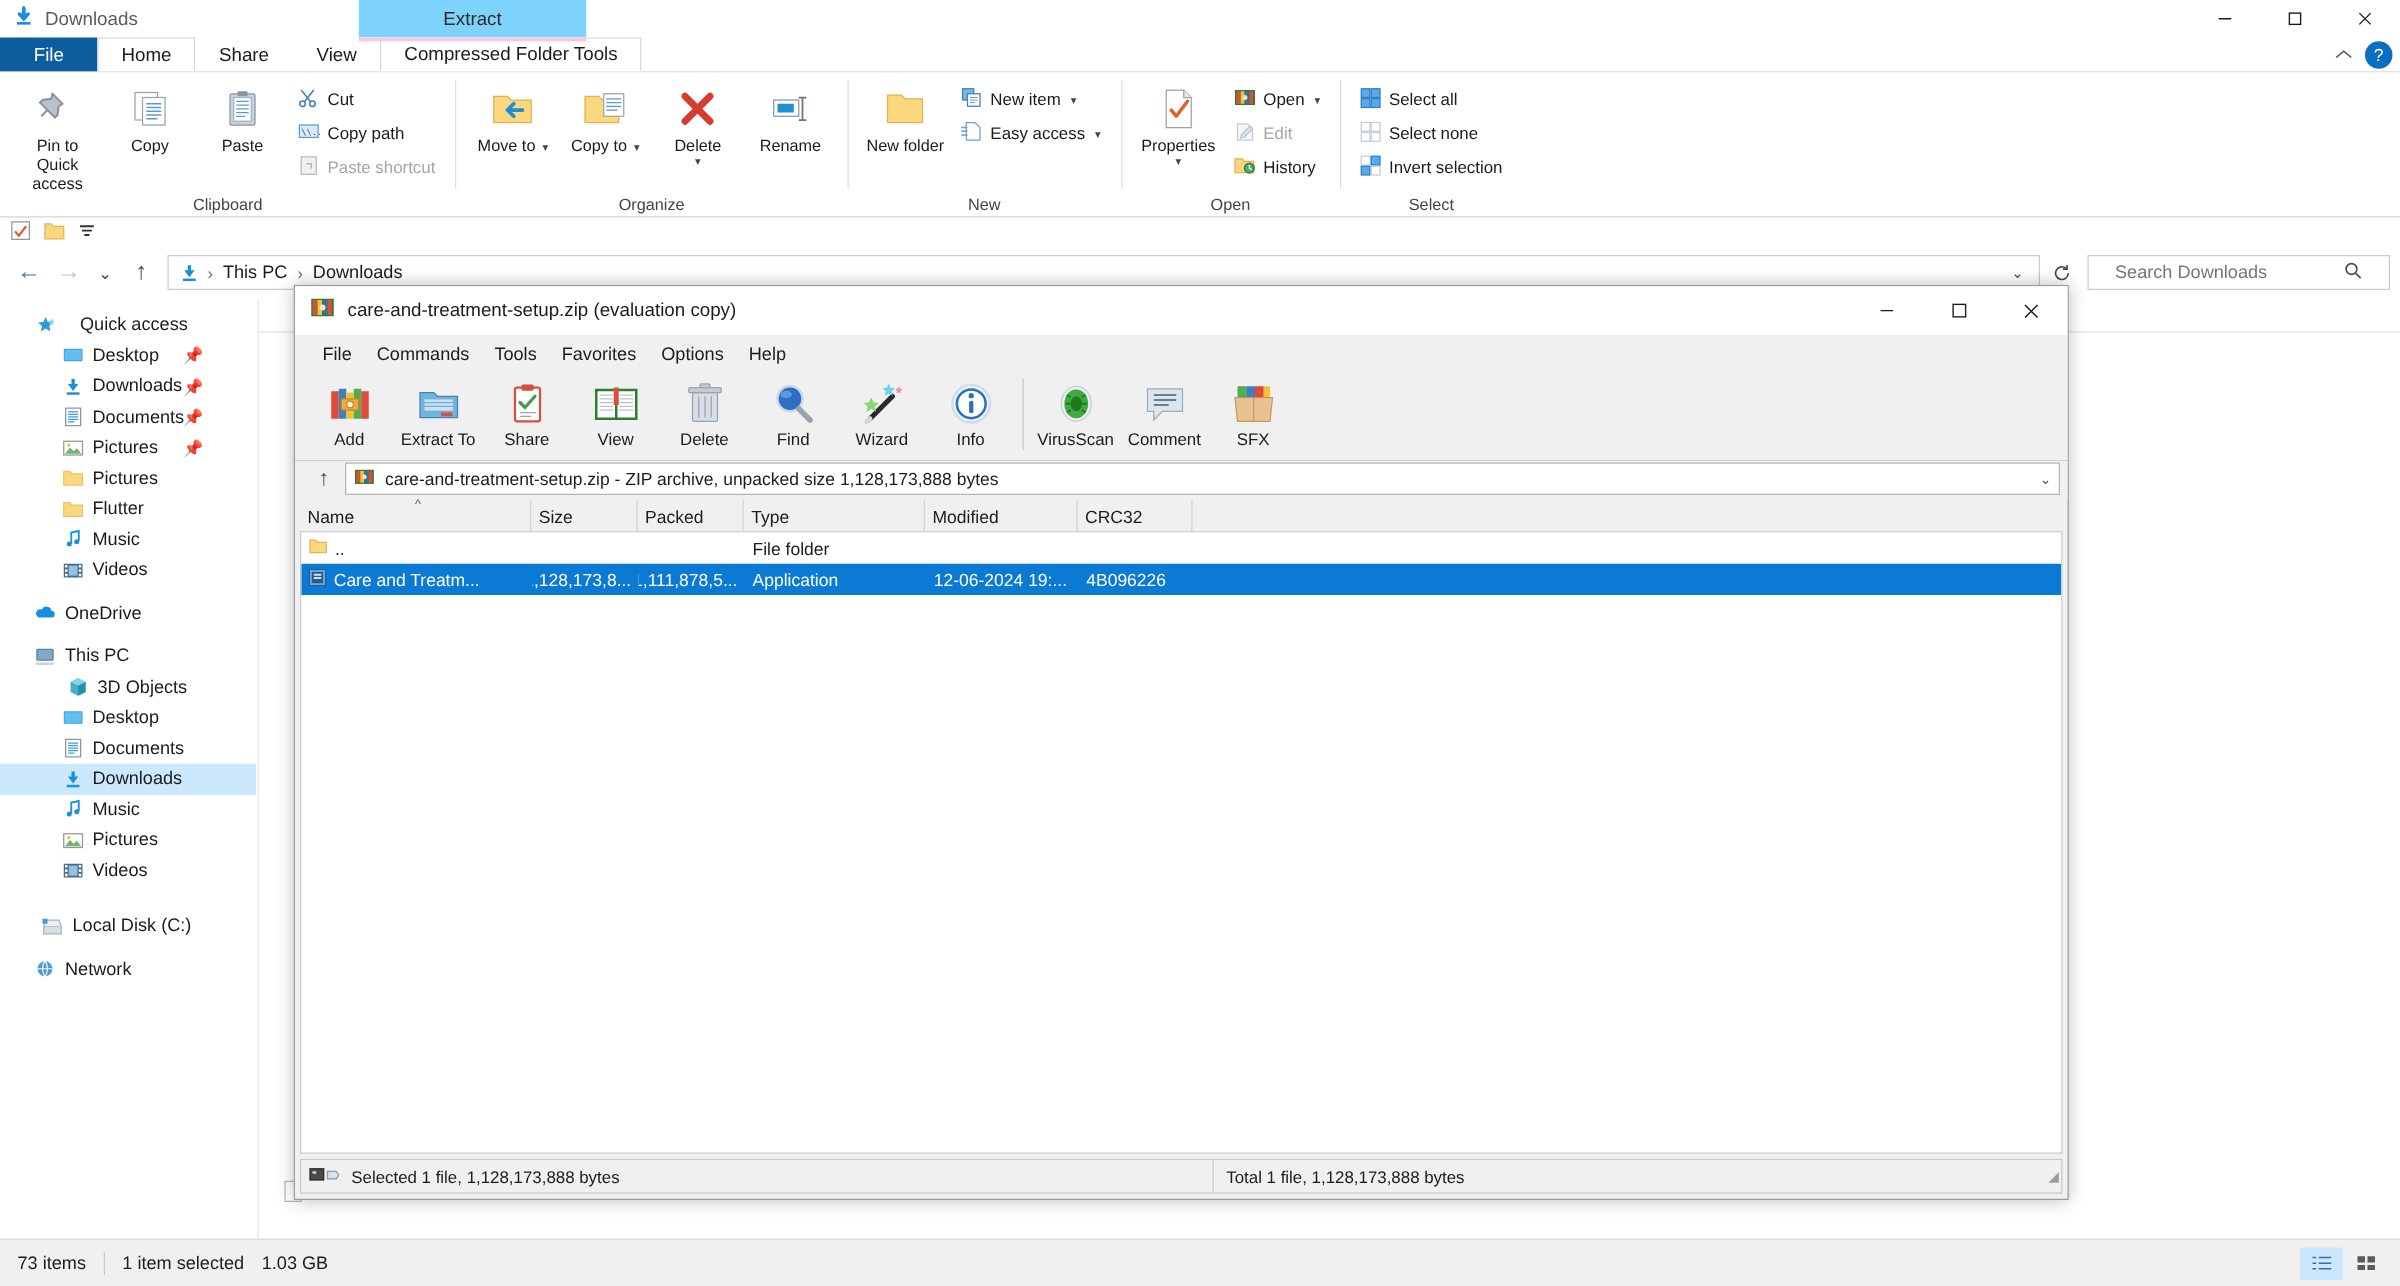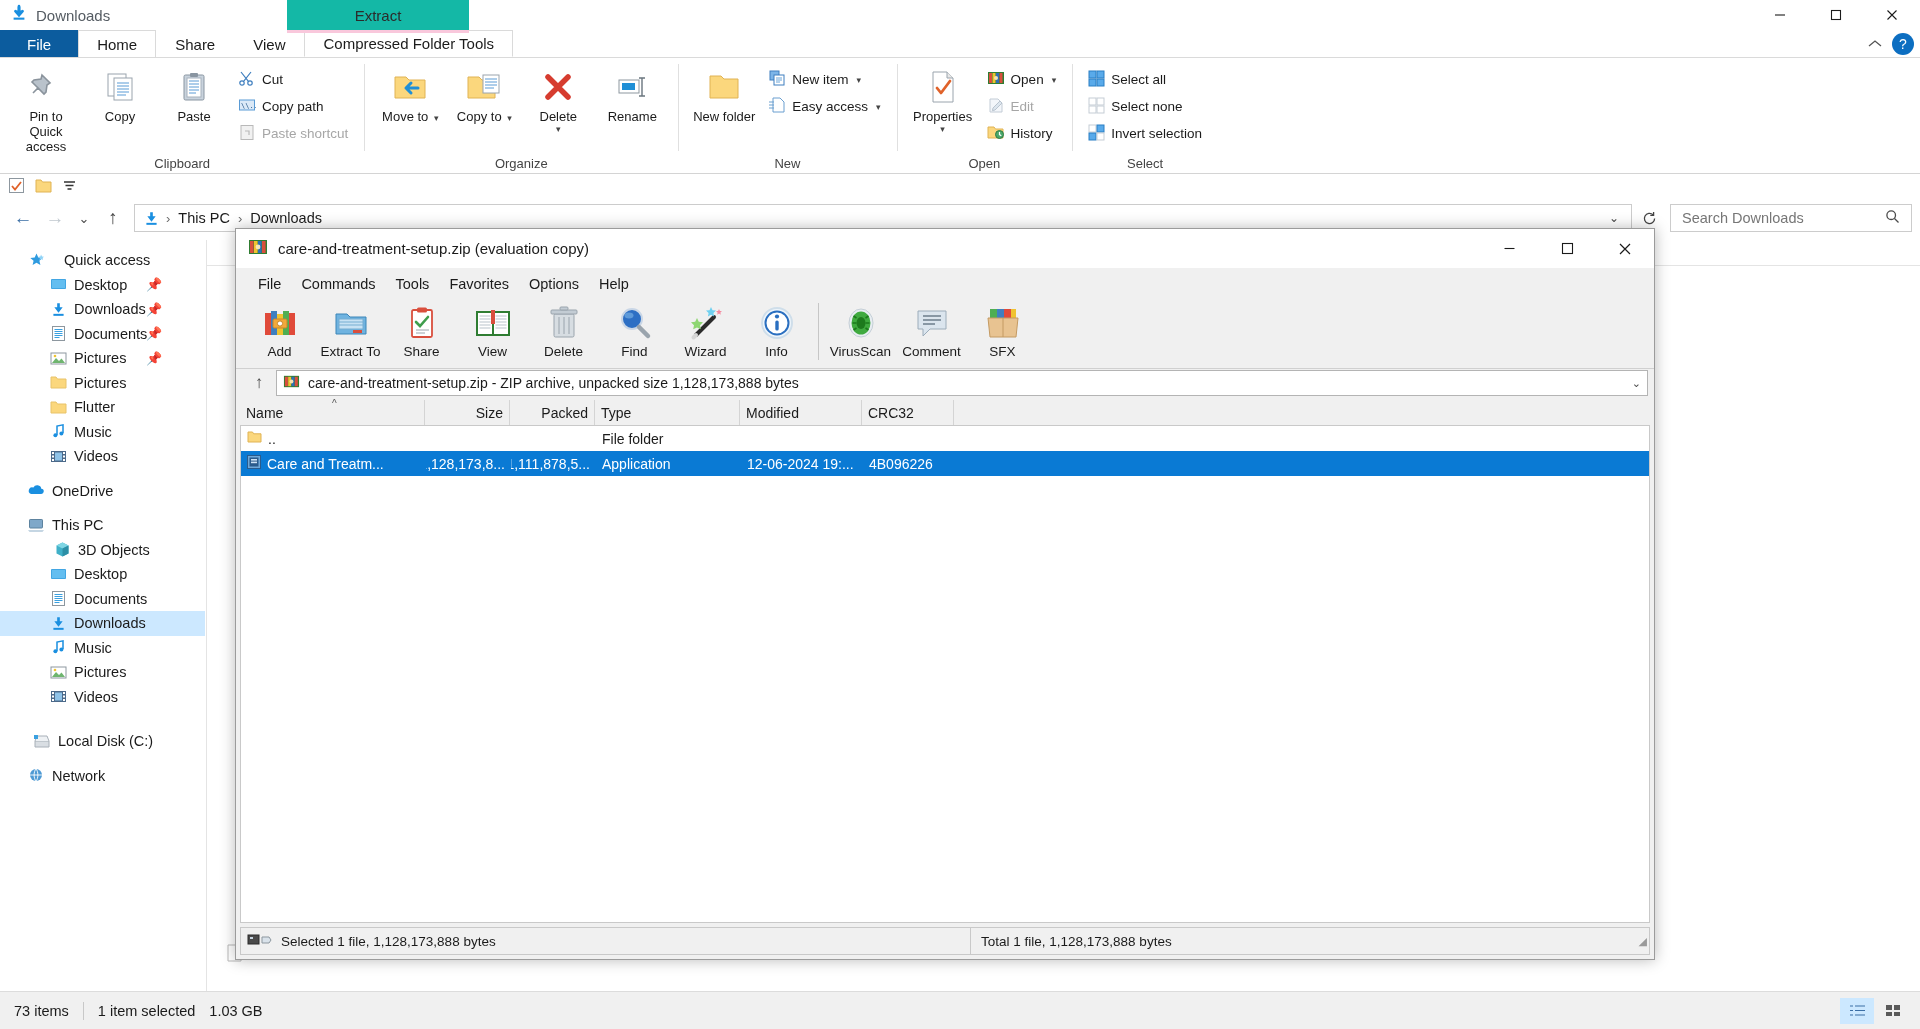--- a/index.html
+++ b/index.html
@@ -23,21 +23,21 @@
     display: flex; align-items: center;
   }
   .title-bar .tb-icon { margin-left: 10px; margin-right: 8px; }
   .title-bar .tb-text { font-size: 15px; color: #555c63; }
   .win-ctl-group { position: absolute; right: 0; top: 0; height: 30px; display: flex; }
   .win-ctl { width: 56px; height: 30px; display: flex; align-items: center; justify-content: center; }
 
   
   .ctx-tab-band {
     position: absolute; left: 287px; top: 0; width: 182px; height: 30px;
-    background: #14b8a6;
+    background: #7dd3fc;
     display: flex; align-items: center; justify-content: center;
     font-size: 15px; color: #2b2b2b;
   }
 
   
   .tabs-row {
     position: absolute; top: 30px; left: 0; right: 0; height: 28px;
     background: #ffffff;
     display: flex; align-items: stretch;
     border-bottom: 1px solid #dadada;
@@ -117,21 +117,21 @@
     display: flex; align-items: center; padding: 0 4px; margin-left: 4px;
     font-size: 14.5px; color: #1b1b1b;
   }
   .crumb { padding: 0 6px; }
   .crumb-sep { color: #6b6b6b; font-size: 13px; padding: 0 2px; }
   .addr-spacer { flex: 1; }
   .addr-chev { padding: 0 8px; font-size: 12px; color: #4a4a4a; }
   .refresh-btn { width: 30px; height: 28px; display: flex; align-items: center; justify-content: center; font-size: 15px; color: #444; }
   .search-box {
     width: 242px; height: 28px; border: 1px solid #cccccc; background: #fff;
-    display: flex; align-items: center; padding: 0 11px; margin-left: 4px;
+    display: flex; align-items: center; padding: 0 21px; margin-left: 4px;
     font-size: 14.5px; color: #767676;
   }
   .search-box .mag { margin-left: auto; color: #4a4a4a; font-size: 14px; }
 
   
   .navpane {
     position: absolute; top: 240px; left: 0; width: 205px; bottom: 38px;
     background: #ffffff; overflow: hidden; padding-top: 8px;
   }
   .nav-item {
@@ -211,21 +211,21 @@
     flex: 1; height: 26px; background: #ffffff; border: 1px solid #b4b4b4;
     display: flex; align-items: center; padding: 0 6px; font-size: 14px; color: #1b1b1b; gap: 8px;
   }
   .wr-addr-box .acaret { margin-left: auto; font-size: 11px; color: #4a4a4a; }
 
   .wr-listhead {
     height: 26px; background: #f0f0f0; display: flex; align-items: stretch;
     margin: 0 4px; border-bottom: 1px solid #c9c9c9; font-size: 14px; color: #1b1b1b;
   }
   .wr-th { display: flex; align-items: center; border-right: 1px solid #d4d4d4; padding: 0 6px; position: relative; }
-  .wr-th.r { justify-content: flex-end; }
+  .wr-th.r { }
   .wr-th .sortmark { position: absolute; top: -2px; left: 50%; font-size: 10px; color: #555; }
 
   .wr-list {
     flex: 1; background: #ffffff; margin: 0 4px; border: 1px solid #c9c9c9; border-top: none;
     overflow: hidden;
   }
   .wr-lrow { height: 25px; display: flex; align-items: center; font-size: 14px; color: #1b1b1b; }
   .wr-lrow.sel { background: #0a7ad4; color: #ffffff; }
   .wr-cell { padding: 0 6px; display: flex; align-items: center; gap: 6px; overflow: hidden; white-space: nowrap; }
   .wr-cell.r { justify-content: flex-end; }

